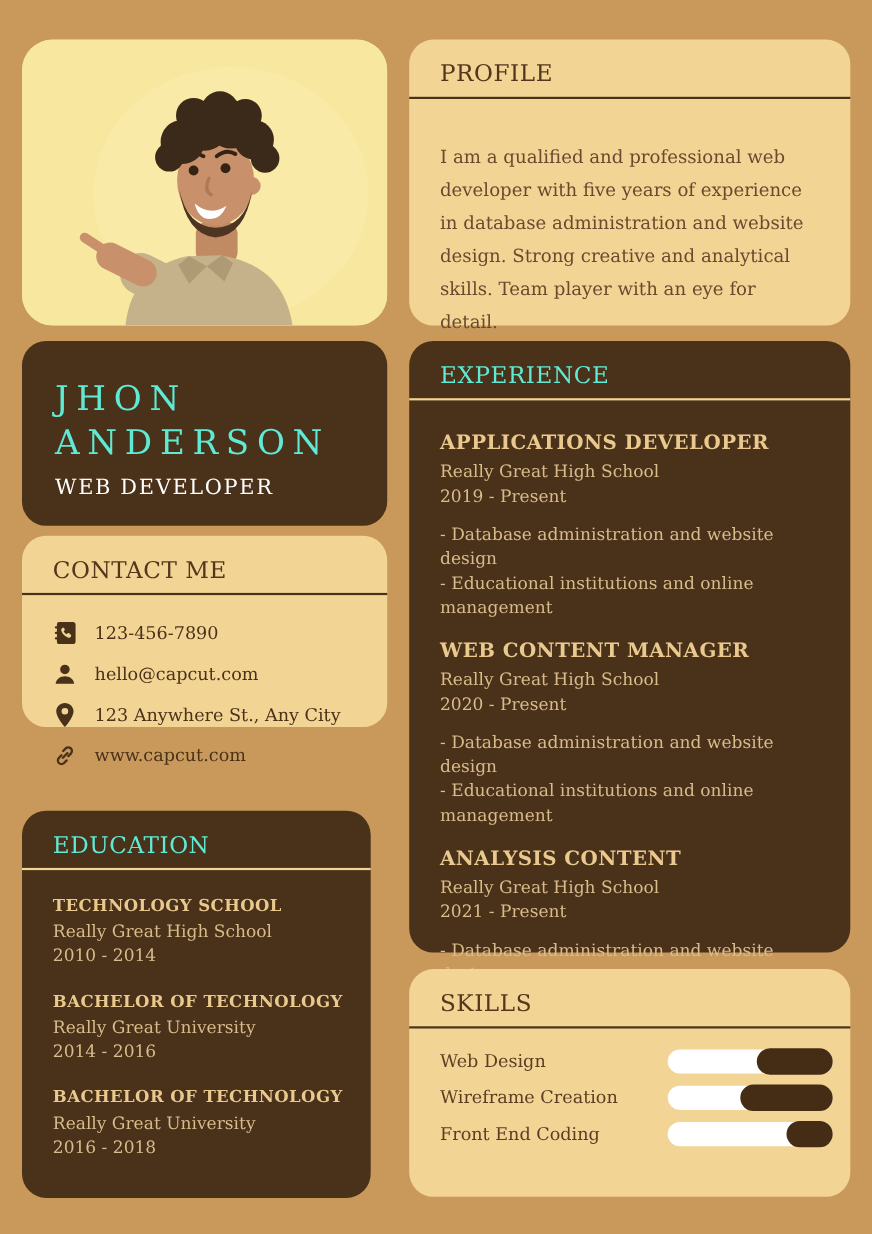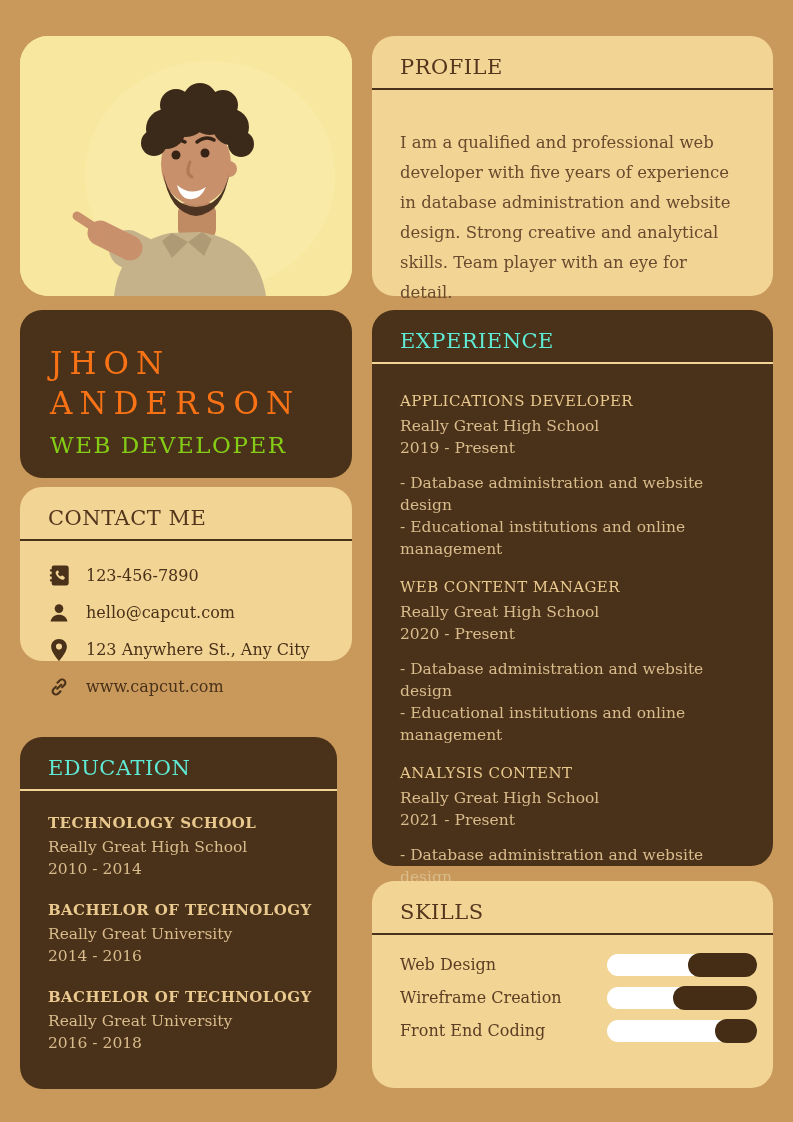--- a/index.html
+++ b/index.html
@@ -30,43 +30,43 @@
   
   .card-header { padding: 19px 28px 0 28px; font-size: 21px; letter-spacing: 0.5px; font-weight: 500; }
   .cream .card-header { color: #53361D; }
   .dark  .card-header { color: #5eead4; }
   .card-rule { height: 2px; margin-top: 9px; }
   .cream .card-rule { background: #4A3119; }
   .dark  .card-rule { background: #F2D494; }
 
   
   .name-card { padding: 33px 20px 0 30px; box-sizing: border-box; }
-  .name-line { color: #f97316; font-size: 31px; letter-spacing: 7px; line-height: 40px; font-weight: 500; }
-  .job-title { color: #84cc16; font-size: 23px; letter-spacing: 1.5px; margin-top: 9px; }
+  .name-line { color: #5eead4; font-size: 31px; letter-spacing: 7px; line-height: 40px; font-weight: 500; }
+  .job-title { color: #ffffff; font-size: 19px; letter-spacing: 1.5px; margin-top: 9px; }
 
   
   .contact-list { padding: 16px 20px 0 26px; }
   .contact-row { display: flex; align-items: center; height: 37px; }
   .contact-row .icon { width: 26px; height: 24px; flex: 0 0 26px; display: flex; align-items: center; justify-content: center; }
   .contact-row .icon svg { display: block; }
   .contact-text { margin-left: 14px; color: #4A3119; font-size: 16px; }
 
   
   .education-list { padding: 23px 20px 0 28px; }
   .edu-entry { margin-bottom: 21px; }
   .edu-degree { color: #E9C98E; font-size: 15px; font-weight: bold; letter-spacing: 0.4px; margin-bottom: 5px; }
   .edu-line { color: #D9BC8C; font-size: 15.5px; line-height: 21.5px; }
 
   
   .profile-body { padding: 38px 30px 0 28px; color: #6A4A2E; font-size: 16.5px; line-height: 30px; }
 
   
   .job-list { padding: 28px 14px 0 28px; }
   .job { margin-bottom: 18px; }
-  .job-name { color: #E9C98E; font-size: 15px; font-weight: normal; letter-spacing: 0.4px; margin-bottom: 6px; }
+  .job-name { color: #E9C98E; font-size: 18px; font-weight: bold; letter-spacing: 0.4px; margin-bottom: 6px; }
   .job-line { color: #D9BC8C; font-size: 15.5px; line-height: 21.5px; }
   .job-bullets { margin-top: 13px; }
   .bullet { color: #D9BC8C; font-size: 15.5px; line-height: 22px; }
 
   
   .skill-list { padding: 13px 16px 0 28px; }
   .skill-row { display: flex; align-items: center; height: 33px; }
   .skill-label { flex: 1; color: #5B3D24; font-size: 16px; }
   .skill-bar { position: relative; width: 150px; height: 22px; background: #FFFFFF; border-radius: 12px; }
   .skill-fill { position: absolute; right: 0; top: -1px; height: 24px; background: #452C14; border-radius: 12px; }

